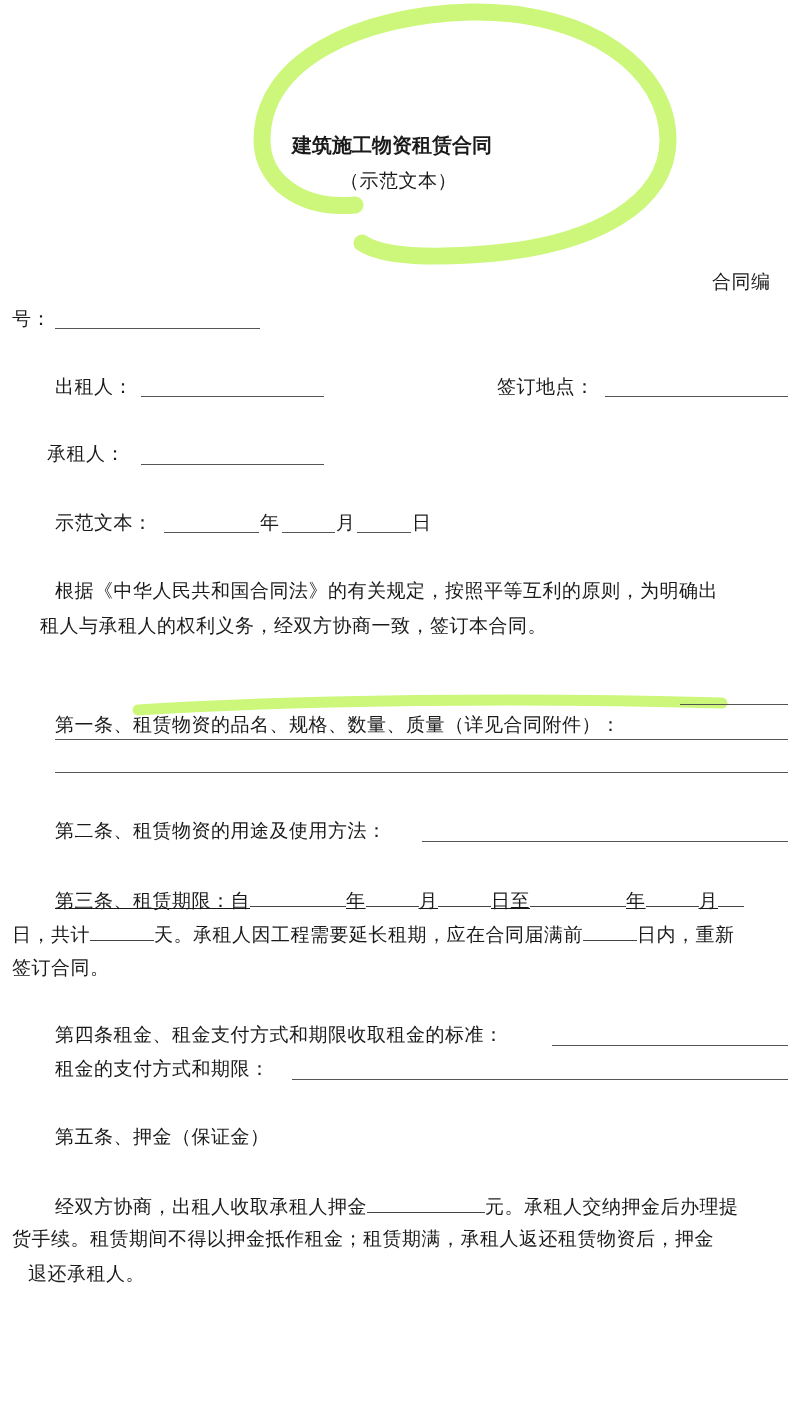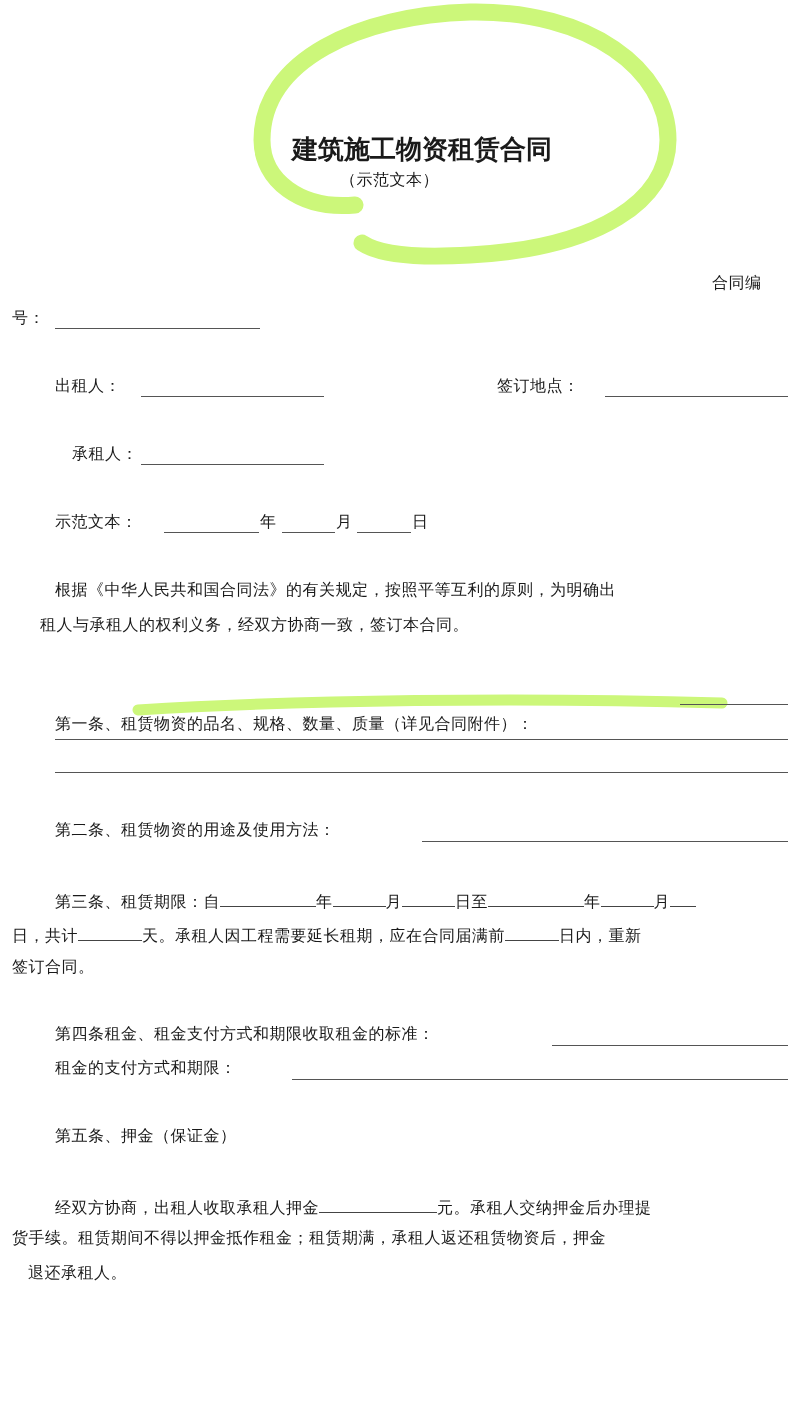--- a/index.html
+++ b/index.html
@@ -2,47 +2,47 @@
 <html><head>
 <meta charset="utf-8">
 <style>
   html, body { margin: 0; padding: 0; background: #ffffff; }
   body {
     width: 800px; height: 1423px; position: relative; overflow: hidden;
     font-family: "DejaVu Sans", "Liberation Sans", sans-serif;
     color: #1a1a1a;
   }
   .abs { position: absolute; white-space: nowrap; }
-  .t { font-size: 16px; line-height: 24px; letter-spacing: 0.5px; }
-  .title { font-size: 26px; font-weight: bold; }
+  .t { font-size: 19px; line-height: 24px; letter-spacing: 0.5px; }
+  .title { font-size: 20px; font-weight: bold; }
   .blank { display: inline-block; border-bottom: 1.5px solid #444; height: 20px; vertical-align: baseline; }
   .line { position: absolute; height: 0; border-top: 1.5px solid #555; }
   svg.hl { position: absolute; left: 0; top: 0; pointer-events: none; }
 </style>
 </head>
 <body>
 
 <svg class="hl" width="800" height="1423">
   <path d="M355 205 C 300 210, 262 180, 262 140 C 262 60, 360 15, 470 12 C 590 10, 668 70, 668 140 C 668 200, 600 248, 470 255 C 420 258, 380 255, 362 243" fill="none" stroke="#ccf77a" stroke-width="17" stroke-linecap="round"></path>
   <path d="M138 710 C 300 700, 520 697, 722 703" fill="none" stroke="#ccf77a" stroke-width="11" stroke-linecap="round"></path>
 </svg>
 
 <div class="abs title" style="left:292px; top:132px;">建筑施工物资租赁合同</div>
 <div class="abs t" style="left:340px; top:168px;">（示范文本）</div>
 
-<div class="abs t" style="left:712px; top:271px;">合同编</div>
+<div class="abs t" style="left:712px; top:271px;font-family:Liberation Mono, monospace;">合同编</div>
 <div class="abs t" style="left:12px; top:306px;">号：</div>
 <div class="line" style="left:55px; width:205px; top:328px;"></div>
 
 <div class="abs t" style="left:55px; top:374px;">出租人：</div>
 <div class="line" style="left:141px; width:183px; top:396px;"></div>
 <div class="abs t" style="left:497px; top:374px;">签订地点：</div>
 <div class="line" style="left:605px; width:183px; top:396px;"></div>
 
-<div class="abs t" style="left:72px; top:442px;">承租人：</div>
+<div class="abs t" style="left:47px; top:442px;font-family:Liberation Serif, serif;">承租人：</div>
 <div class="line" style="left:141px; width:183px; top:464px;"></div>
 
 <div class="abs t" style="left:55px; top:510px;">示范文本：</div>
 <div class="line" style="left:164px; width:95px; top:532px;"></div>
 <div class="abs t" style="left:260px; top:510px;">年</div>
 <div class="line" style="left:282px; width:53px; top:532px;"></div>
 <div class="abs t" style="left:336px; top:510px;">月</div>
 <div class="line" style="left:357px; width:54px; top:532px;"></div>
 <div class="abs t" style="left:412px; top:510px;">日</div>
 
@@ -50,21 +50,21 @@
 <div class="abs t" style="left:12px; top:613px;margin-left:28px;">租人与承租人的权利义务，经双方协商一致，签订本合同。</div>
 
 <div class="abs t" style="left:55px; top:680px;margin-top:32px;">第一条、租赁物资的品名、规格、数量、质量（详见合同附件）：</div>
 <div class="line" style="left:680px; width:108px; top:704px;"></div>
 <div class="line" style="left:55px; width:733px; top:739px;"></div>
 <div class="line" style="left:55px; width:733px; top:772px;"></div>
 
 <div class="abs t" style="left:55px; top:818px;">第二条、租赁物资的用途及使用方法：</div>
 <div class="line" style="left:422px; width:366px; top:841px;"></div>
 
-<div class="abs t" style="left:55px; top:886px;">
+<div class="abs t" style="left:55px; top:886px;text-decoration:underline;">
   <span>第三条、租赁期限：自</span><span class="blank" style="width:96px"></span><span>年</span><span class="blank" style="width:53px"></span><span>月</span><span class="blank" style="width:53px"></span><span>日至</span><span class="blank" style="width:96px"></span><span>年</span><span class="blank" style="width:53px"></span><span>月</span><span class="blank" style="width:26px"></span>
 </div>
 <div class="abs t" style="left:12px; top:920px;">
   <span>日，共计</span><span class="blank" style="width:64px"></span><span>天。承租人因工程需要延长租期，应在合同届满前</span><span class="blank" style="width:54px"></span><span>日内，重新</span>
 </div>
 <div class="abs t" style="left:12px; top:955px;">签订合同。</div>
 
 <div class="abs t" style="left:55px; top:1022px;">第四条租金、租金支付方式和期限收取租金的标准：</div>
 <div class="line" style="left:552px; width:236px; top:1045px;"></div>
 <div class="abs t" style="left:55px; top:1056px;">租金的支付方式和期限：</div>

